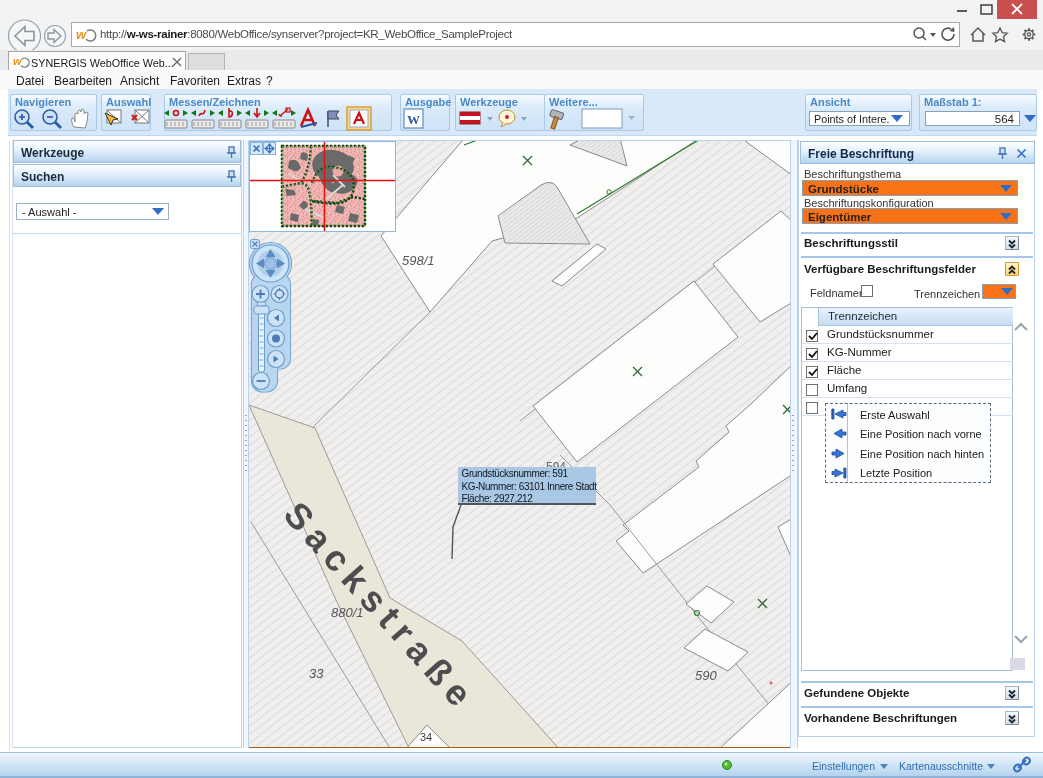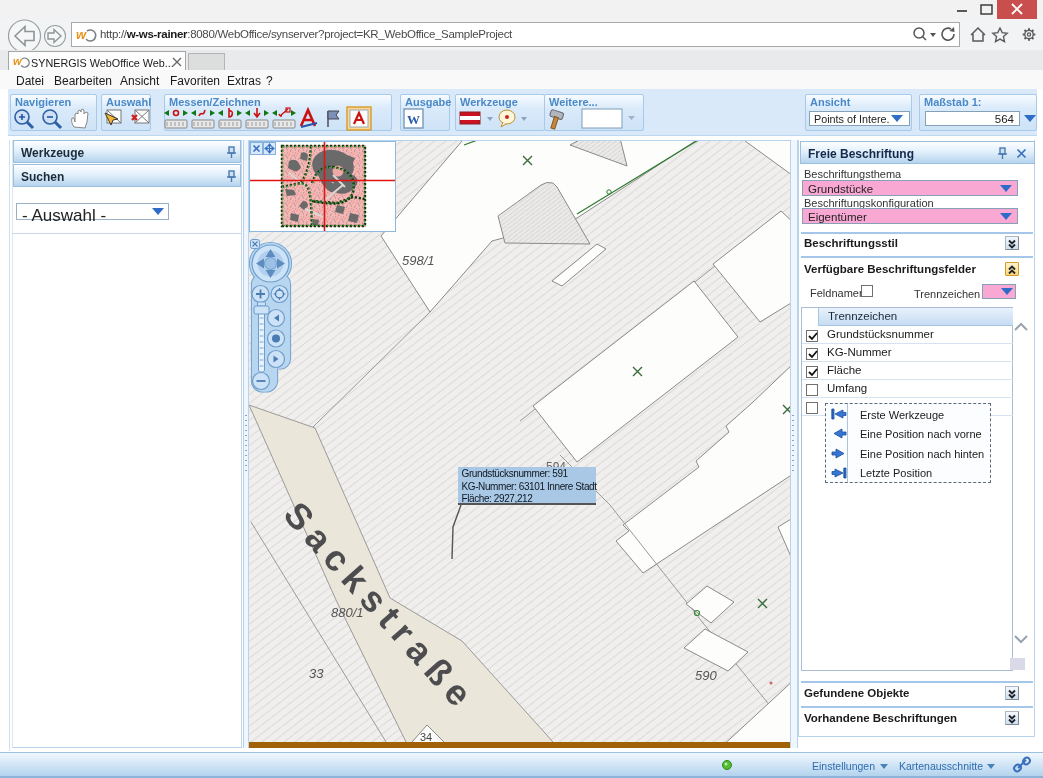--- a/index.html
+++ b/index.html
@@ -36,35 +36,35 @@
 
 #content-bg { left:0px; top:136px; width:1043px; height:616px; background:#fff; }
 #lp { left:12px; top:140px; width:230px; height:608px; background:#fff;
   border-right:1px solid #c7d7e8; border-left:1px solid #dbe7f2; border-bottom:1px solid #b9d3ec;}
 .phead { position:absolute; left:0; width:100%; height:23px;
   background:linear-gradient(#fdfeff,#e3f0fb 45%,#b6d4ee);
   border:1px solid #9dbfde; }
 .phead .t { position:absolute; left:7px; top:5px; font-size:12px; font-weight:bold; color:#1c2b3c; }
 .pin { position:absolute; top:5px; width:11px; height:12px; }
 #lp-combo { left:16px; top:203px; width:153px; height:17px; background:#fff;
-  border:1px solid #9ab0c4; font-size:17px; color:#222; padding:2px 0 0 5px; }
+  border:1px solid #9ab0c4; font-size:11px; color:#222; padding:2px 0 0 5px; }
 #lp-sep { left:12px; top:233px; width:230px; height:1px; background:#c9d9ea; }
 
 .split { background:#eff6fd; border-left:1px solid #b9d3ec; border-right:1px solid #b9d3ec; }
 .split .dots { position:absolute; left:1px; top:275px; width:2px; height:60px;
   background:repeating-linear-gradient(#8aa5bd 0 1px, transparent 1px 5px); }
 
-#map { left:249px; top:140px; width:541px; height:608px; background:#f0f0ef; overflow:hidden; border-bottom:6px solid #a16207; }
+#map { left:249px; top:140px; width:541px; height:608px; background:#f0f0ef; overflow:hidden; border-bottom:1px solid #a16207; }
 
 
 #rp { left:798px; top:140px; width:237px; height:597px; background:#fff;
   border-left:1px solid #b9d3ec; border-right:1px solid #b9d3ec; border-bottom:1px solid #b9d3ec; }
 .rlabel { position:absolute; left:5px; font-size:11px; color:#333; }
-.rcombo { position:absolute; left:3px; width:216px; height:16px; background:#f9a8d4;
-  border:1px solid #86a0b8; }
+.rcombo { position:absolute; left:3px; width:216px; height:16px; background:#f97316;
+  border:1px solid #86a0b8;font-weight:bold; }
 .rcombo .tx { position:absolute; left:5px; top:2px; font-size:11.5px; color:#222; }
 .dna { position:absolute; width:0; height:0; border-left:6px solid transparent;
   border-right:6px solid transparent; border-top:7px solid #2f6cc8; }
 .rsect { position:absolute; left:5px; font-size:11.5px; font-weight:bold; color:#1a1a1a; }
 .rsep { position:absolute; left:2px; width:232px; height:2px; background:#a4c6e8; }
 .chevbtn { position:absolute; left:206px; width:14px; height:14px; background:linear-gradient(#f4f8fc,#cfe0f0);
   border:1px solid #aab8c6; border-right-color:#808890; border-bottom-color:#808890; border-radius:1px; }
 .chevbtn.orange { background:linear-gradient(#fff3cf,#fcd976); border-color:#d89a30; }
 .cbox { position:absolute; width:12px; height:12px; background:#fff; border:1px solid #707070; }
 #rlist { position:absolute; left:2px; top:167px; width:212px; height:364px; border:1px solid #a9bed4; background:#fff; }
@@ -590,21 +590,21 @@
   </div>
   <svg width="20" height="16" style="position:absolute;left:213px;top:180px">
         <path d="M3,10 l6,-6 6,6" fill="none" stroke="#9aa4ae" stroke-width="2"></path>
       </svg>
   <svg width="20" height="16" style="position:absolute;left:213px;top:492px">
         <path d="M3,4 l6,6 6,-6" fill="none" stroke="#9aa4ae" stroke-width="2"></path>
       </svg>
   <div style="position:absolute;left:211px;top:518px;width:15px;height:12px;background:#d9d9e8;"></div>
   <div id="popup">
     <div style="position:absolute;left:21px;top:0;height:78px;width:1px;background:#aac4de;"></div>
-    <div class="pitem" style="top:5px;">Erste Werkzeuge</div>
+    <div class="pitem" style="top:5px;">Erste Auswahl</div>
     <div class="pitem" style="top:24px;">Eine Position nach vorne</div>
     <div class="pitem" style="top:44px;">Eine Position nach hinten</div>
     <div class="pitem" style="top:63px;">Letzte Position</div>
     <svg width="22" height="80" style="position:absolute;left:2px;top:2px">
       <g fill="#3575d3" stroke="#1d4fa0" stroke-width="0.8">
         <path d="M4,3 v10 M4,3 h2 v10 h-2 z"></path>
         <path d="M15,4 l-8,4 8,4 v-2.5 h3 v-3 h-3 z"></path>
         <path d="M14,23 l-8,4.5 8,4.5 v-3 h4 v-3 h-4 z"></path>
         <path d="M8,43 l8,4.5 -8,4.5 v-3 h-4 v-3 h4 z"></path>
         <path d="M16,62 v10 M16,62 h2 v10 h-2 z"></path>

